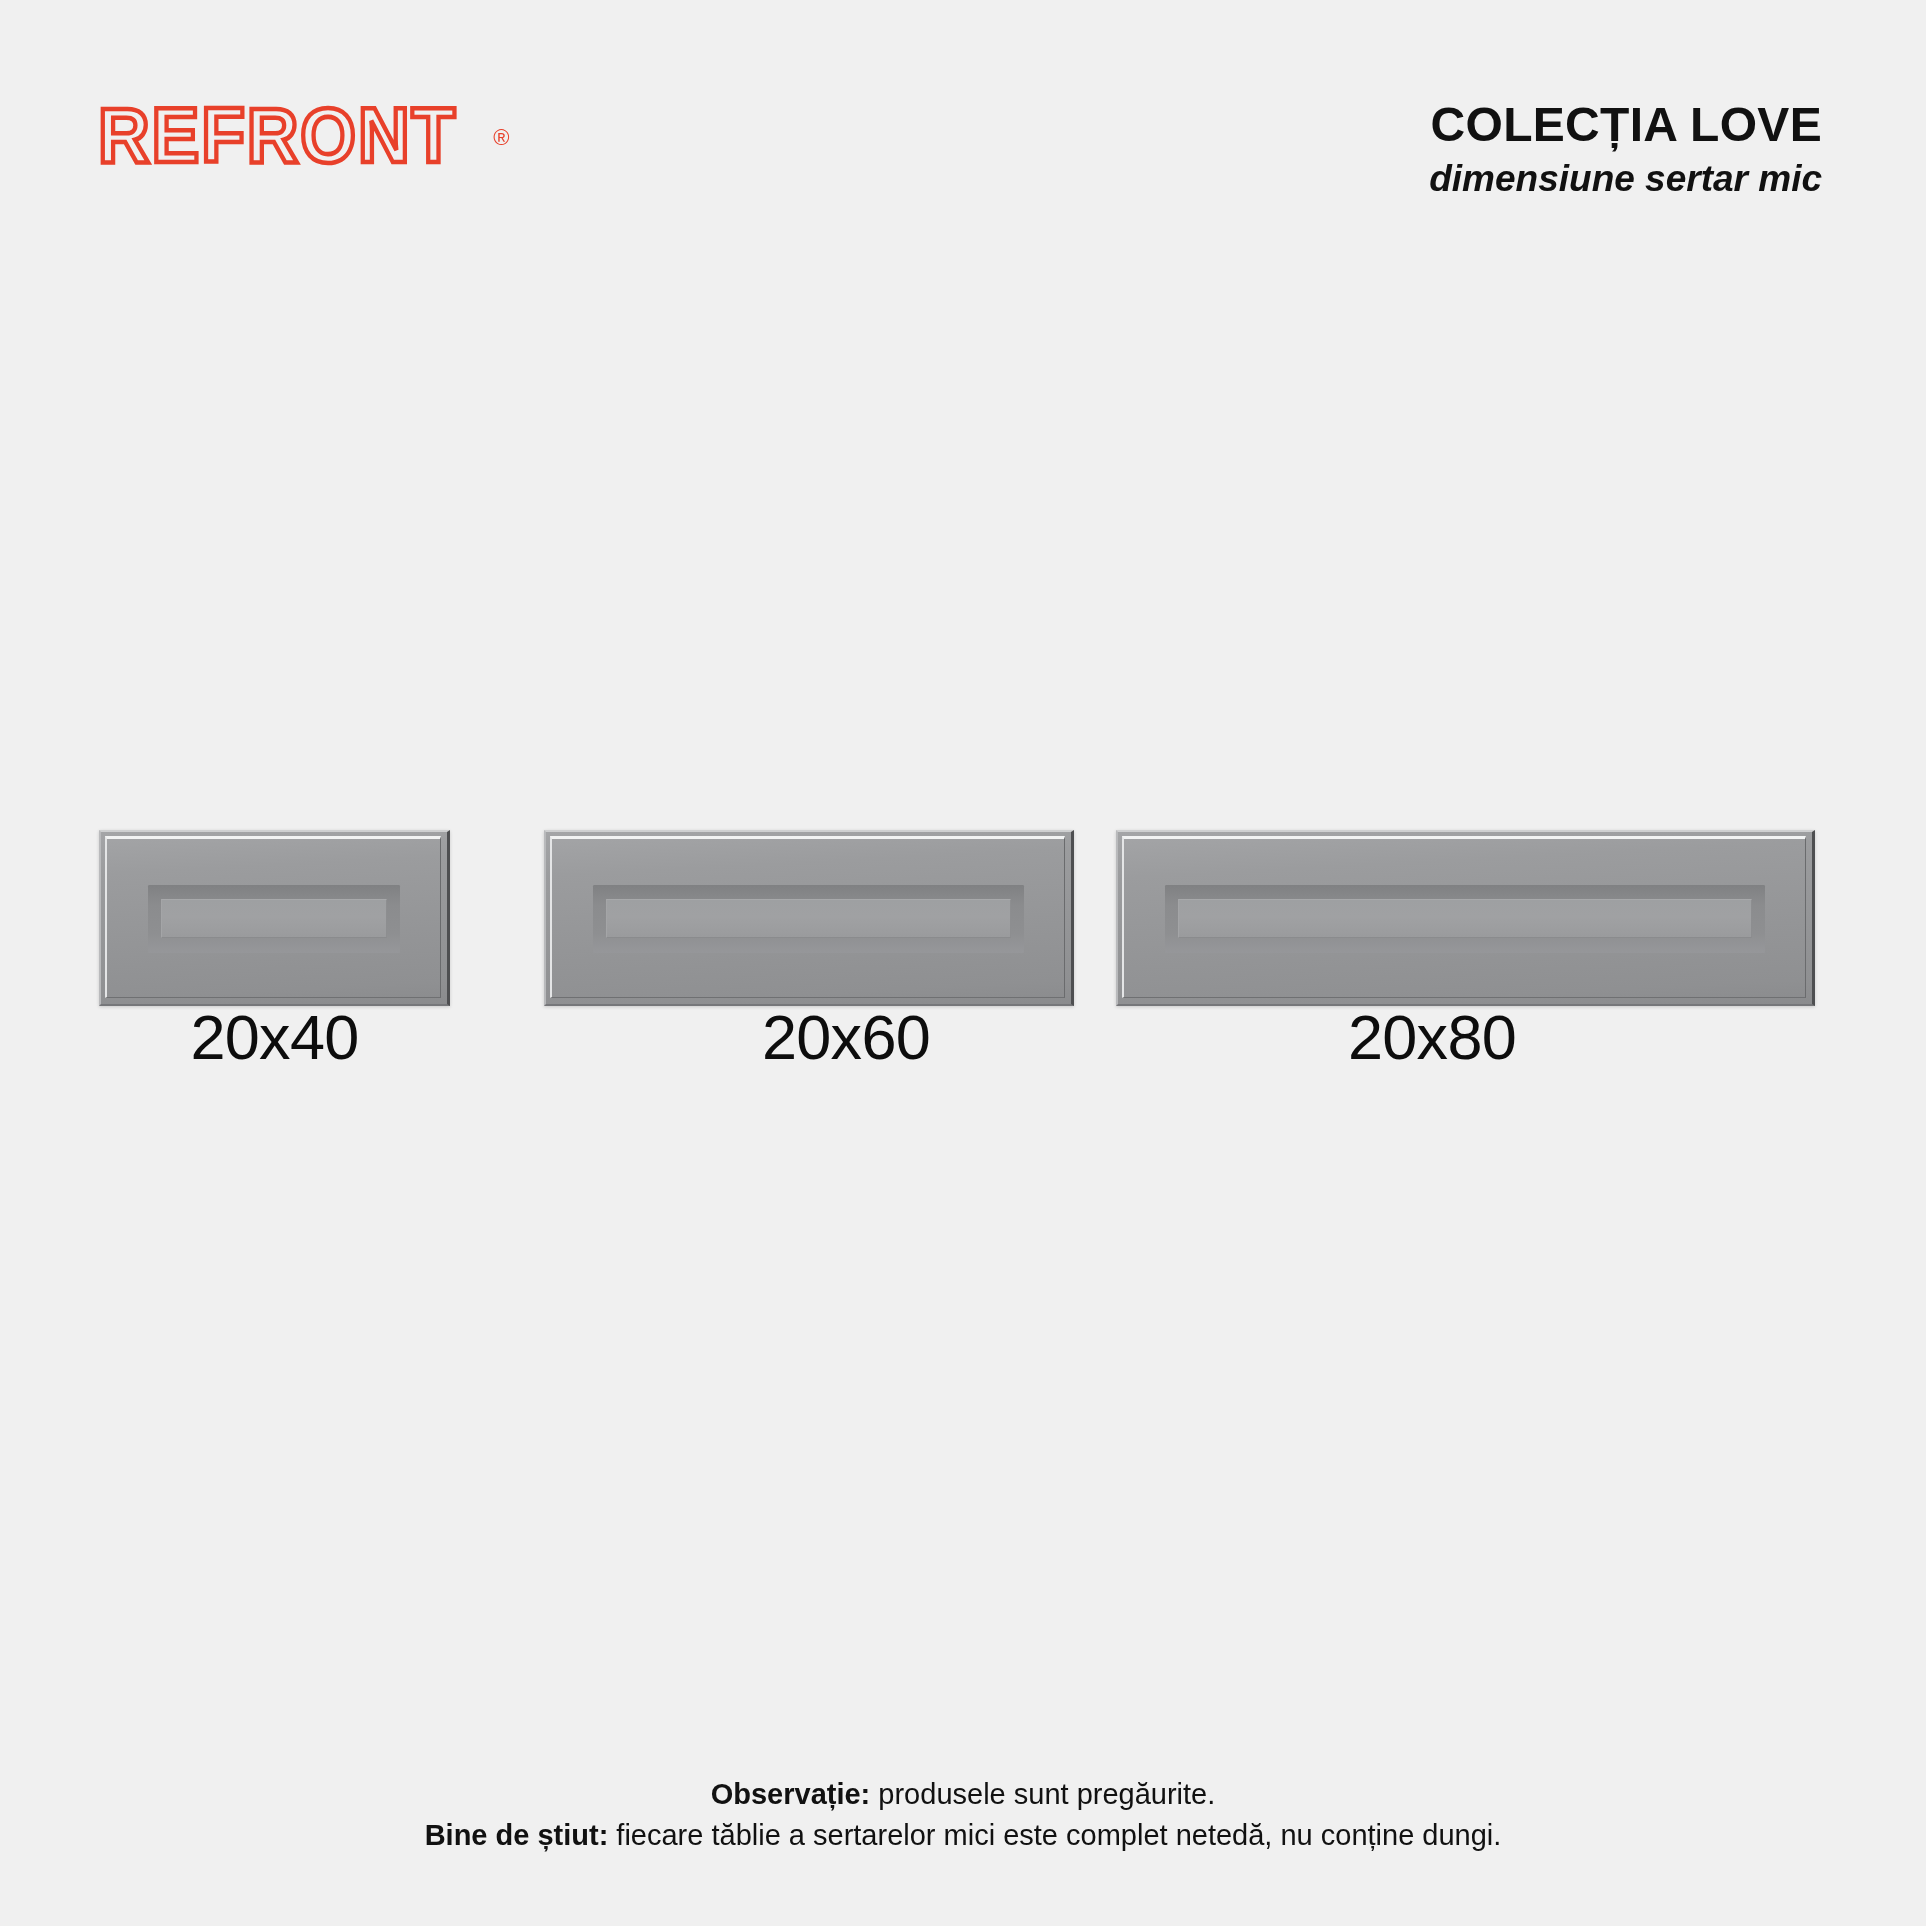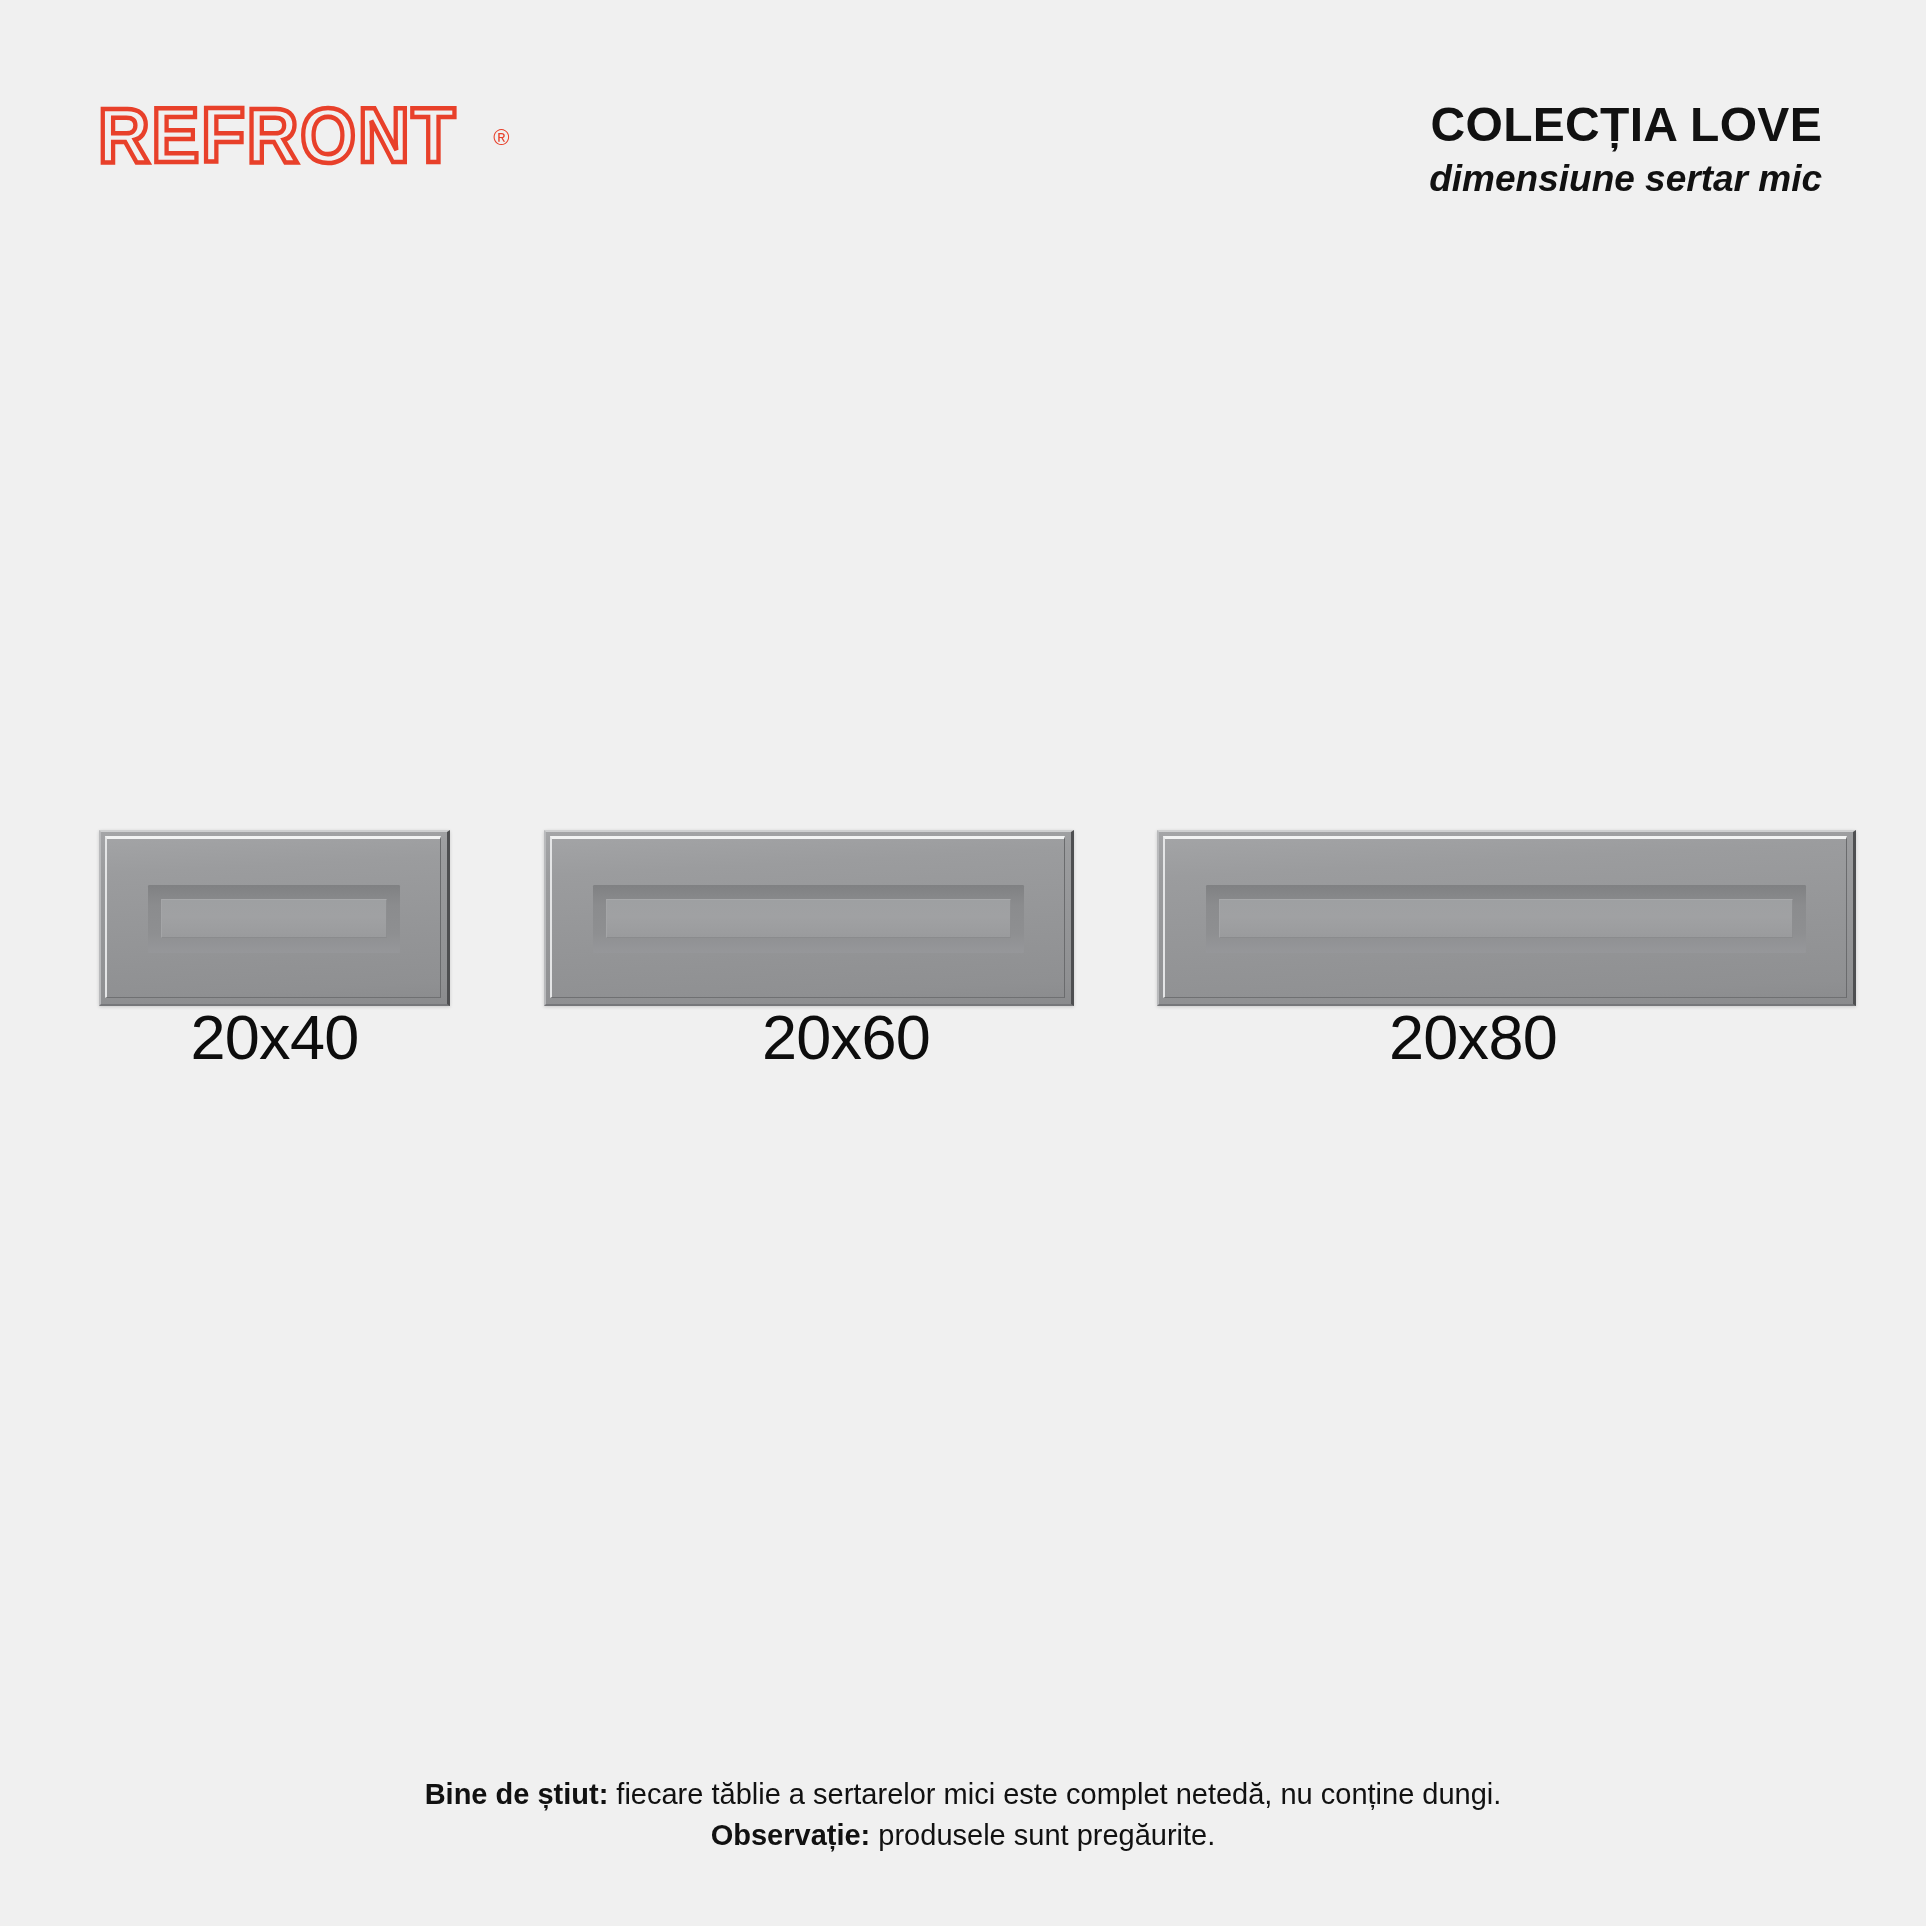--- a/index.html
+++ b/index.html
@@ -201,32 +201,32 @@
 
   <div class="panel-group" id="pg1" style="left: 544px; width: 604px;">
     <div class="drawer" id="dw1" style="width: 530px; height: 176px;">
       <div class="recess">
         <div class="recess-face"></div>
       </div>
     </div>
     <div class="panel-label">20x60</div>
   </div>
 
-  <div class="panel-group" id="pg2" style="left: 1157px; width: 632px;">
+  <div class="panel-group" id="pg2" style="left: 1116px; width: 632px;">
     <div class="drawer" id="dw2" style="width: 699px; height: 176px;">
       <div class="recess">
         <div class="recess-face"></div>
       </div>
     </div>
     <div class="panel-label">20x80</div>
   </div>
 
 </div>
 
 <div class="footer">
   <div class="footer-line">
+    <b>Observație:</b><span> produsele sunt pregăurite.</span>
+  </div>
+  <div class="footer-line">
     <b>Bine de știut:</b><span> fiecare tăblie a sertarelor mici este complet netedă, nu conține dungi.</span>
   </div>
-  <div class="footer-line">
-    <b>Observație:</b><span> produsele sunt pregăurite.</span>
-  </div>
 </div>
 
 
 </body></html>

